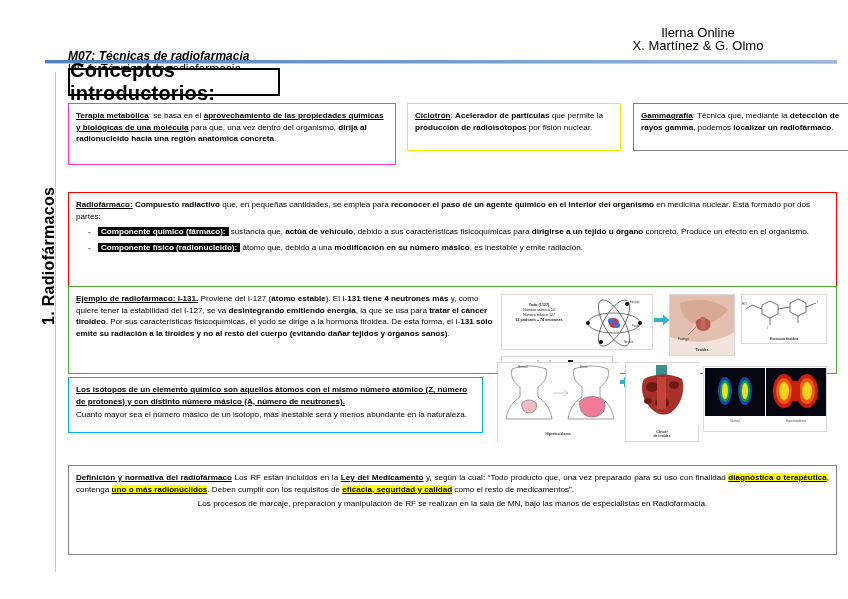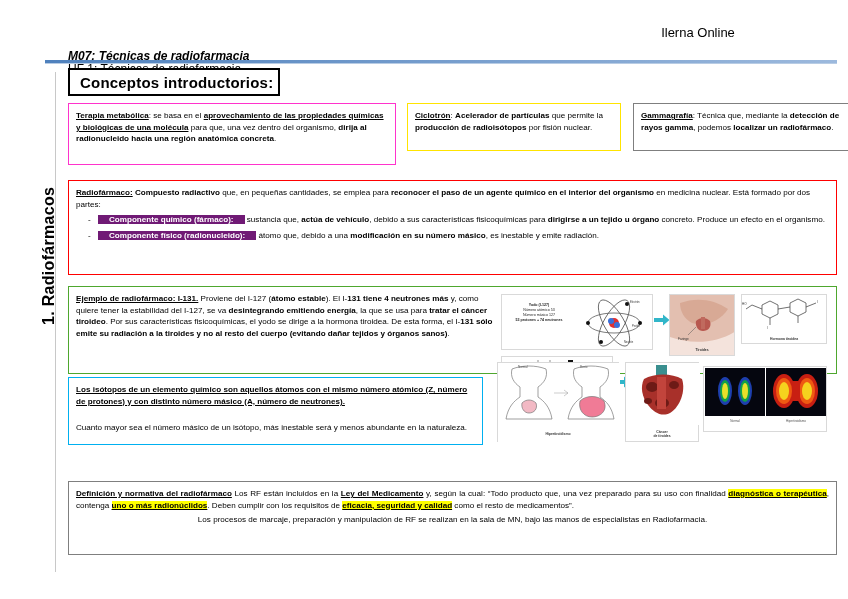--- a/index.html
+++ b/index.html
@@ -38,43 +38,43 @@
   }
   .side-rule{position:absolute;left:55px;top:72px;width:1px;height:500px;background:#c8c8c8;}
 
   
   .box{position:absolute;box-sizing:border-box;background:#fff;}
   .title-box{
     left:68px;top:68px;width:212px;height:28px;
     border:2px solid #000;
     display:flex;align-items:center;
   }
-  .title-box .t{font-size:15px;font-weight:bold;padding-left:10px;letter-spacing:.2px;}
+  .title-box .t{font-size:20px;font-weight:bold;letter-spacing:.2px;}
 
   .b-pink{border:1.6px solid #ff33cc;}
   .b-yellow{border:1.6px solid #ffe400;}
   .b-gray{border:1.6px solid #7f7f7f;}
-  .b-red{border:1.8px solid #ff0000;}
+  .b-red{border:1.8px solid #ff0000;margin-top:12px;}
   .b-green{border:1.8px solid #4ea72e;}
   .b-blue{border:1.8px solid #00b0f0;}
 
   .box .txt{font-size:8.1px;line-height:11.6px;padding:6px 7px;}
   b{font-weight:bold;}
   u{text-decoration:underline;}
-  .hl-red{background:#701a75;color:#ffffff;font-weight:bold;padding:0 11px;}
+  .hl-red{background:#000000;color:#ffffff;font-weight:bold;padding:0 3px;}
   .hl-yellow{background:#ffff00;}
 
   
   #box-terapia   {left:68px; top:103px; width:328px; height:62px;}
   #box-ciclotron {left:407px;top:103px; width:214px; height:48px;}
   #box-gamma     {left:633px;top:103px; width:224px; height:48px;}
   #box-radiofarmaco{left:68px;top:180px; width:769px; height:95px;}
   #box-ejemplo   {left:68px;top:286px; width:769px; height:88px;}
-  #box-isotopos  {left:68px;top:377px; width:415px; height:68px;}
-  #box-definicion{left:68px;top:465px; width:769px; height:74px;margin-top:16px;}
+  #box-isotopos  {left:68px;top:377px; width:415px; height:56px;}
+  #box-definicion{left:68px;top:465px; width:769px; height:90px;}
 
   .bullet-row{display:flex;margin-top:4px;}
   .bullet-dash{width:22px;padding-left:12px;box-sizing:border-box;}
   .bullet-txt{flex:1;}
 
   
   .figs{position:absolute;left:497px;top:290px;width:340px;height:160px;}
   .fig-card{position:absolute;box-sizing:border-box;border:1px solid #d9d9d9;background:#fff;}
   .cap{font-size:3.4px;line-height:4.6px;text-align:center;color:#333;}
 
@@ -113,20 +113,21 @@
         <span>M07:</span>
         <span>Técnicas de radiofarmacia</span>
       </div>
       <div class="l2">
         <b>UF 1:</b>
         <span>Técnicas de radiofarmacia</span>
       </div>
     </div>
     <div class="hdr-right">
       <div>Ilerna Online</div>
+      <div>X. Martínez &amp; G. Olmo</div>
     </div>
   </div>
   <div class="hdr-rule"></div>
   <div class="hdr-rule2"></div>
 
   <div class="side">
     <span>1.   Radiofármacos</span>
   </div>
   <div class="side-rule"></div>
 
@@ -176,21 +177,21 @@
 
   <div class="box b-green" id="box-ejemplo">
     <div class="txt" style="width:420px;">
       <u><b>Ejemplo de radiofármaco: I-131.</b></u><span> Proviene del I-127 (</span><b>átomo estable</b><span>). El I-</span><b>131 tiene 4 neutrones más</b><span> y, como quiere tener la estabilidad del I-127, se va </span><b>desintegrando emitiendo energía</b><span>, la que se usa para </span><b>tratar el cáncer tiroideo</b><span>. Por sus características fisicoquímicas, el yodo se dirige a la hormona tiroidea. De esta forma, el I-</span><b>131 sólo emite su radiación a la tiroides y no al resto del cuerpo (evitando dañar tejidos y órganos sanos)</b><span>.</span>
     </div>
   </div>
 
   <div class="box b-blue" id="box-isotopos">
     <div class="txt">
       <div><u><b>Los isótopos de un elemento químico son aquellos átomos con el mismo número atómico (Z, número de protones) y con distinto número másico (A, número de neutrones).</b></u></div>
-      <div style="margin-top:15px">Cuanto mayor sea el número másico de un isótopo, más inestable será y menos abundante en la naturaleza.</div>
+      <div style="margin-top:2px">Cuanto mayor sea el número másico de un isótopo, más inestable será y menos abundante en la naturaleza.</div>
     </div>
   </div>
 
   <div class="box b-gray" id="box-definicion">
     <div class="txt" style="text-align:justify;">
       <div>
         <u><b>Definición y normativa del radiofármaco</b></u><span> Los RF están incluidos en la </span><u><b>Ley del Medicamento</b></u><span> y, según la cual: “Todo producto que, una vez preparado para su uso con finalidad </span><u><b class="hl-yellow">diagnóstica o terapéutica</b></u><span>, contenga </span><u><b class="hl-yellow">uno o más radionúclidos</b></u><span>. Deben cumplir con los requisitos de </span><u><b class="hl-yellow">eficacia, seguridad y calidad</b></u><span> como el resto de medicamentos”.</span>
       </div>
       <div style="margin-top:3px;text-align:center;">Los procesos de marcaje, preparación y manipulación de RF se realizan en la sala de MN, bajo las manos de especialistas en Radiofarmacia.</div>
     </div>

